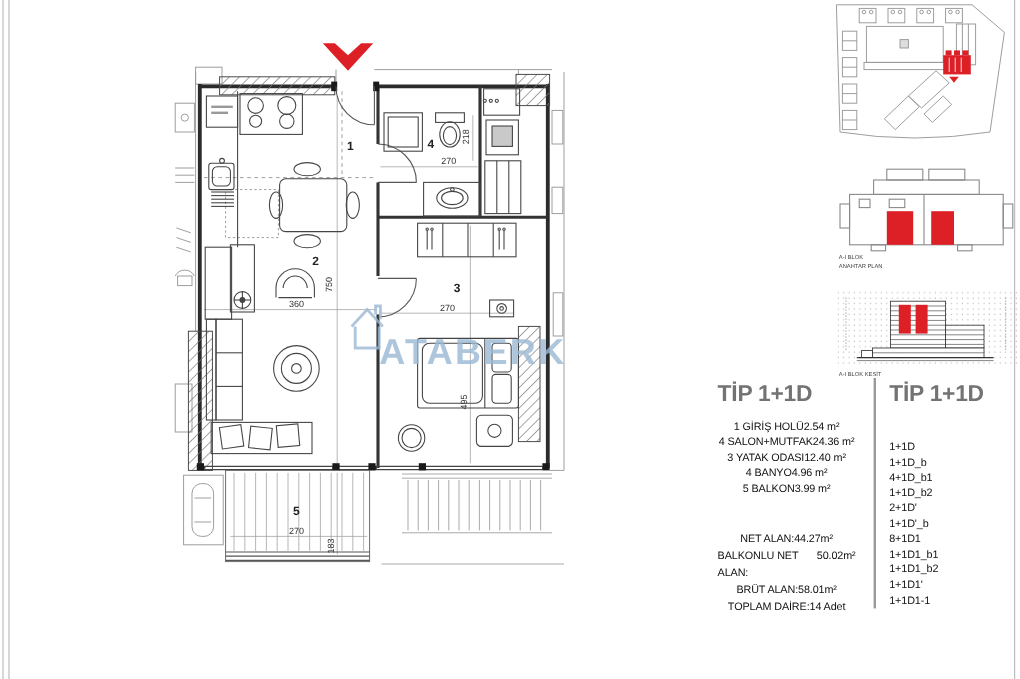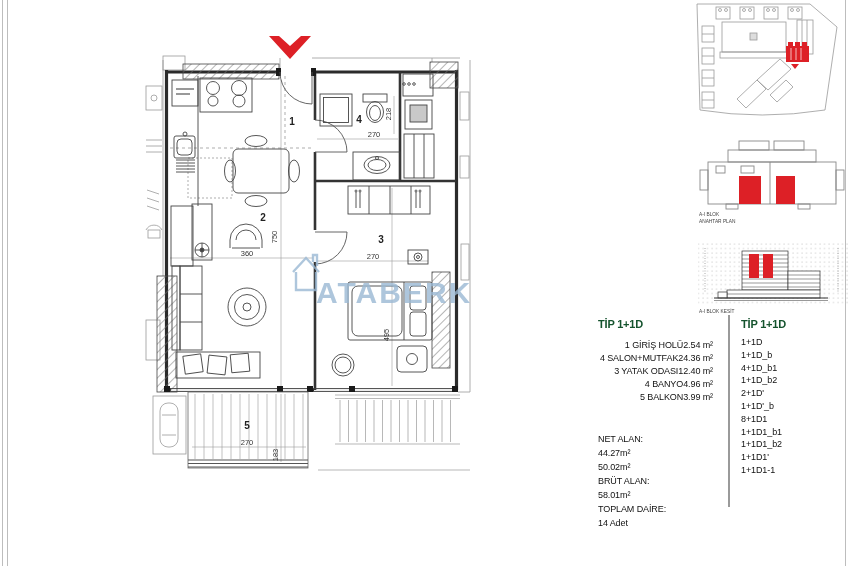--- a/index.html
+++ b/index.html
@@ -3,27 +3,27 @@
 <meta charset="utf-8">
 <style>
   html,body{margin:0;padding:0;background:#fff;}
   .canvas{position:relative;width:850px;height:566px;background:#ffffff;overflow:hidden;
           font-family:"Liberation Sans",sans-serif;color:#111;}
   svg{position:absolute;left:0;top:0;}
   svg text{font-family:"Liberation Sans",sans-serif;}
   .vline{position:absolute;top:0;bottom:0;width:1px;background:#bdbdbd;}
   .divider{position:absolute;left:728px;top:315px;height:192px;width:2px;background:#9a9a9a;}
   .spec{position:absolute;left:598px;top:318px;width:115px;}
-  .spec-title{font-size:11px;font-weight:bold;letter-spacing:-0.2px;color:#14532d;}
+  .spec-title{font-size:19px;font-weight:bold;letter-spacing:-0.2px;color:#737373;}
   .spec-rooms{margin-top:9px;}
-  .row{display:flex;justify-content:flex-end;font-size:9px;line-height:13px;letter-spacing:-0.1px;}
+  .row{display:flex;justify-content:center;font-size:9px;line-height:13px;letter-spacing:-0.1px;}
   .spec-sum{margin-top:28px;}
-  .spec-sum .row{line-height:14px;flex-direction:column;}
+  .spec-sum .row{line-height:14px;}
   .variants{position:absolute;left:741px;top:318px;width:110px;}
-  .var-cols{display:flex;margin-top:6px;}
+  .var-cols{display:flex;margin-top:26px;}
   .vcol1{width:53px;}
   .vcol2{width:56px;}
   .vrow{font-size:9px;line-height:12.8px;letter-spacing:-0.1px;}
 </style>
 </head>
 <body>
 
 <div class="canvas">
 
   <div class="vline" style="left:2px"></div>
@@ -476,20 +476,21 @@
         <span>5 BALKON</span>
         <span>3.99 m²</span>
       </div>
     </div>
     <div class="spec-sum">
       <div class="row">
         <span>NET ALAN:</span>
         <span>44.27m²</span>
       </div>
       <div class="row">
+        <span>BALKONLU NET ALAN:</span>
         <span>50.02m²</span>
       </div>
       <div class="row">
         <span>BRÜT ALAN:</span>
         <span>58.01m²</span>
       </div>
       <div class="row">
         <span>TOPLAM DAİRE:</span>
         <span>14 Adet</span>
       </div>

